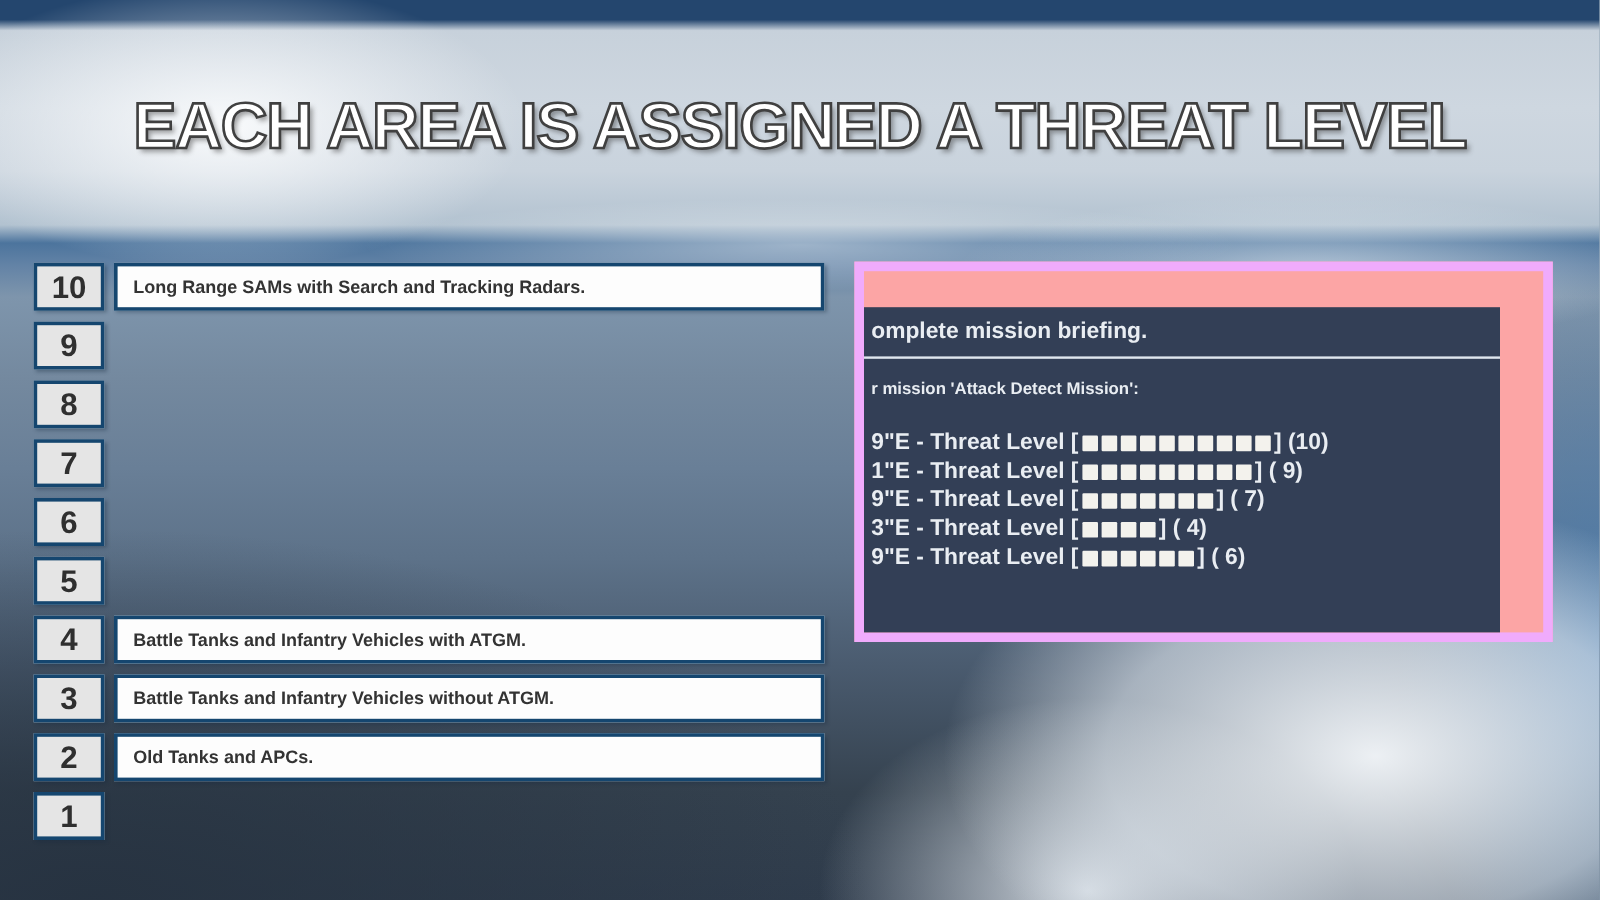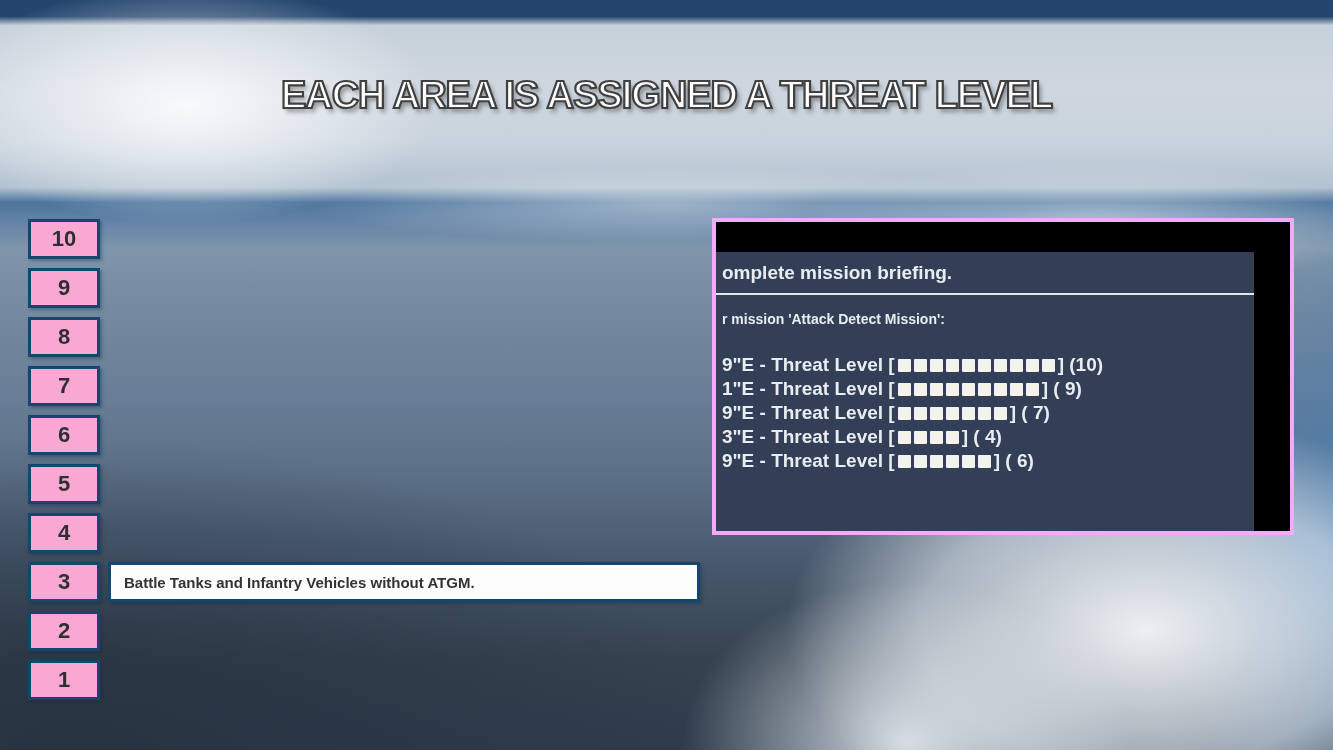--- a/index.html
+++ b/index.html
@@ -28,58 +28,58 @@
         #c7d1db 3.4%, #ced7e0 12%, #c9d3dd 19%, #b2c2d0 25%,
         #4c749d 27%, #6383a6 29.5%, #7e95ac 33%,
         #74899f 42%, #697f97 52%, #5d7289 62%,
         #4a5b6f 74%, #35424f 88%, #2f3c4c 100%);
   }
 
   
   .title {
     position:absolute; left:0; top:74px; width:100%;
     text-align:center;
-    font-size:38px; font-weight:700; letter-spacing:-1px;
+    font-size:54px; font-weight:700; letter-spacing:-1px;
     color:#ffffff;
     -webkit-text-stroke:2.2px #404040;
     text-shadow:3px 4px 4px rgba(50,50,50,0.45);
     white-space:nowrap;
   }
 
   
   .threat-list {
     position:absolute; left:28px; top:219px;
     display:flex; flex-direction:column; gap:9px;
   }
   .t-row { display:flex; height:40px; }
   .t-num {
     box-sizing:border-box;
-    width:72px; height:40px; margin-right:8px;
-    background:#f9a8d4; border:3px solid #15466f;
+    width:59px; height:40px; margin-right:8px;
+    background:#e5e5e5; border:3px solid #15466f;
     display:flex; align-items:center; justify-content:center;
-    font-size:22px; font-weight:700; color:#2f2f2f;
+    font-size:26px; font-weight:700; color:#2f2f2f;
     box-shadow:2px 2px 3px rgba(20,40,60,0.35);
   }
   .t-desc {
     box-sizing:border-box;
     width:592px; height:40px;
     background:#fdfdfd; border:3px solid #15466f;
     display:flex; align-items:center;
     padding-left:13px;
     font-size:15px; font-weight:700; color:#333333;
     box-shadow:2px 2px 3px rgba(20,40,60,0.35);
   }
 
   
   .inset {
     position:absolute; left:712px; top:218px;
     box-sizing:border-box;
     width:582px; height:317px;
-    background:#000000;
-    border:4px solid #f0abfc;
+    background:#fca5a5;
+    border:8px solid #f0abfc;
   }
   .inset-panel {
     position:absolute; left:0; top:30px; right:36px; bottom:0;
     background:#333f56;
     color:#e9edf2;
     font-weight:700;
   }
   .b-header { padding:10px 8px 0 6px; font-size:19px; }
   .b-rule   { margin-top:9px; border-top:2px solid #dfe6ee; }
   .b-mission{ margin-top:16px; padding-left:6px; font-size:14px; }
@@ -93,20 +93,21 @@
 
 <div class="slide">
 
   <div class="sky"></div>
 
   <div class="title">EACH AREA IS ASSIGNED A THREAT LEVEL</div>
 
   <div class="threat-list">
   <div class="t-row">
     <div class="t-num">10</div>
+    <div class="t-desc">Long Range SAMs with Search and Tracking Radars.</div>
   </div>
 
   <div class="t-row">
     <div class="t-num">9</div>
   </div>
 
   <div class="t-row">
     <div class="t-num">8</div>
   </div>
 
@@ -117,29 +118,31 @@
   <div class="t-row">
     <div class="t-num">6</div>
   </div>
 
   <div class="t-row">
     <div class="t-num">5</div>
   </div>
 
   <div class="t-row">
     <div class="t-num">4</div>
+    <div class="t-desc">Battle Tanks and Infantry Vehicles with ATGM.</div>
   </div>
 
   <div class="t-row">
     <div class="t-num">3</div>
     <div class="t-desc">Battle Tanks and Infantry Vehicles without ATGM.</div>
   </div>
 
   <div class="t-row">
     <div class="t-num">2</div>
+    <div class="t-desc">Old Tanks and APCs.</div>
   </div>
 
   <div class="t-row">
     <div class="t-num">1</div>
   </div>
 </div>
 
   <div class="inset">
     <div class="inset-panel">
       <div class="b-header">omplete mission briefing.</div>

